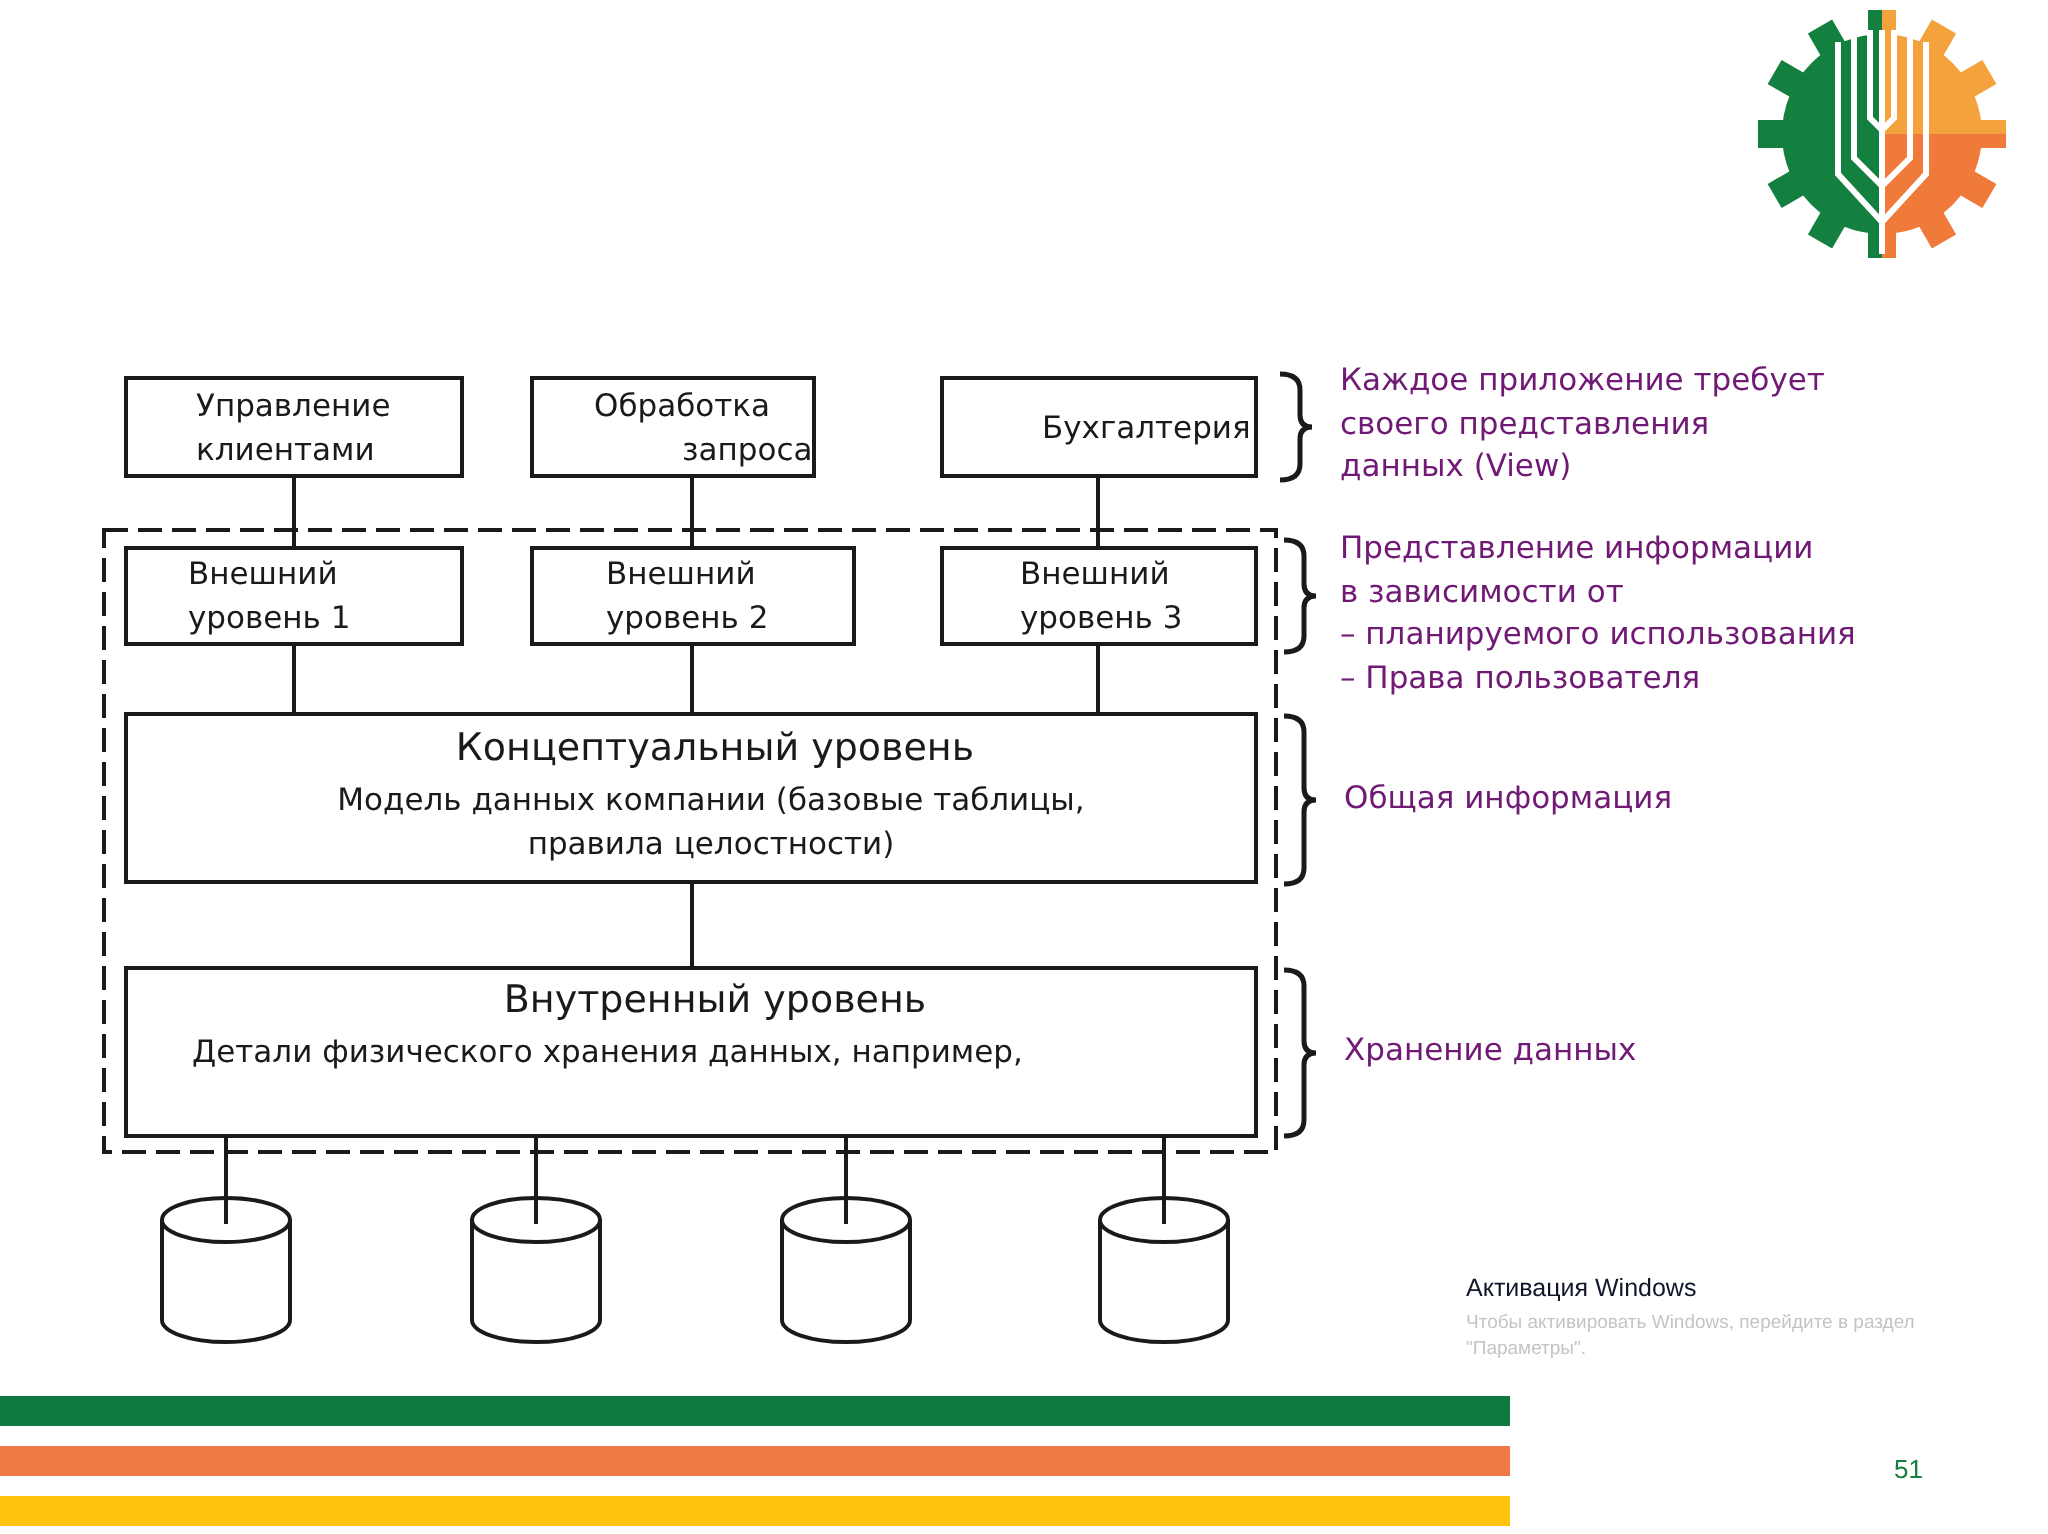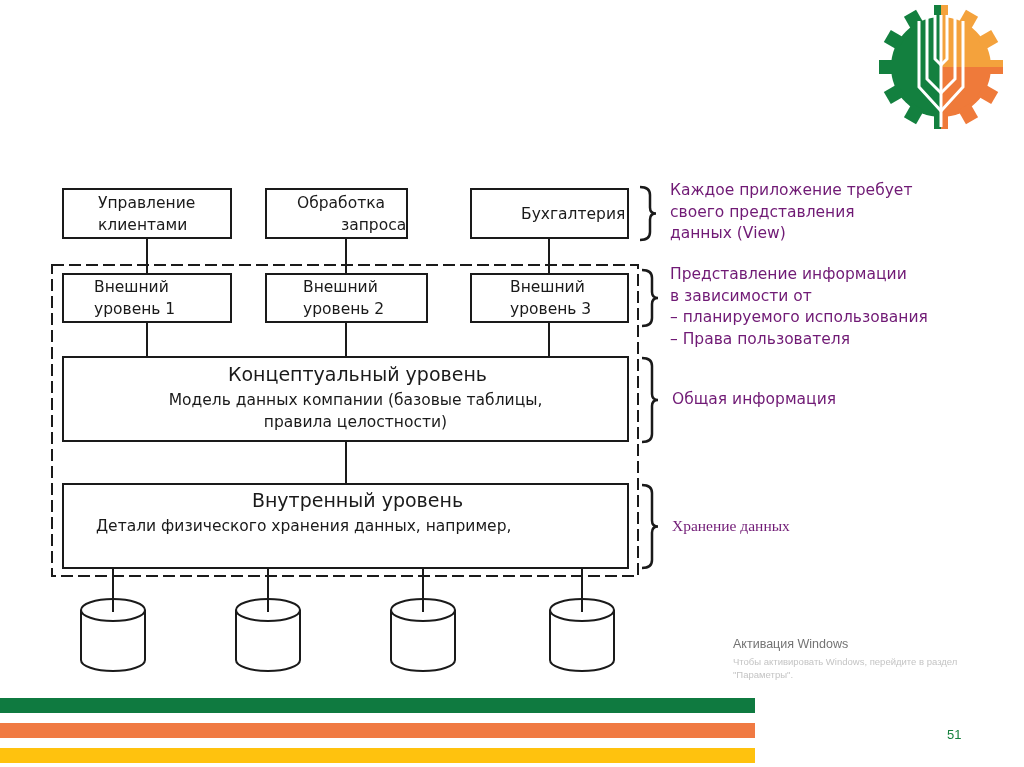--- a/index.html
+++ b/index.html
@@ -3,21 +3,21 @@
 <meta charset="utf-8">
 <style>
   html, body { margin: 0; padding: 0; background: #ffffff; }
   body { width: 1024px; height: 767px; position: relative; overflow: hidden;
          font-family: "DejaVu Sans", "Liberation Sans", sans-serif; color: #1a1a1a; }
   .box { position: absolute; border: 2px solid #1a1a1a; background: #fff; box-sizing: border-box; }
   .box-text { position: absolute; font-size: 15.5px; line-height: 22px; white-space: nowrap; }
   .big-title { font-size: 19px; line-height: 24px; text-align: center; white-space: nowrap; }
   .sub-text { font-size: 15.5px; line-height: 22px; text-align: center; white-space: nowrap; }
   .note { position: absolute; font-size: 15.5px; line-height: 21.5px; white-space: nowrap; color: #701a75; }
-  .watermark-title { position: absolute; left: 733px; top: 637px; font-size: 12.5px; color: #737373; font-family: "Liberation Sans", sans-serif; }
+  .watermark-title { position: absolute; left: 733px; top: 637px; font-size: 12.5px; color: #0f172a; font-family: "Liberation Sans", sans-serif; }
   .watermark-line { position: absolute; left: 733px; font-size: 9.5px; color: #c4c4c4; font-family: "Liberation Sans", sans-serif; white-space: nowrap; }
   .stripe { position: absolute; left: 0; width: 755px; height: 15px; }
   .page-number { position: absolute; left: 947px; top: 727px; font-size: 13px; color: #15803d; font-family: "Liberation Sans", sans-serif; }
   svg { position: absolute; left: 0; top: 0; }
 </style>
 </head>
 <body>
 
 <svg width="1024" height="767" style="pointer-events:none">
   <g transform="translate(941,67)">
@@ -148,21 +148,21 @@
 </div>
 <div class="note" style="left:670px;top:264px;">
   <div>Представление информации</div>
   <div>в зависимости от</div>
   <div>– планируемого использования</div>
   <div>– Права пользователя</div>
 </div>
 <div class="note" style="left:672px;top:389px;">
   <div>Общая информация</div>
 </div>
-<div class="note" style="left:672px;top:515px;font-family:Liberation Serif, serif;">
+<div class="note" style="left:672px;top:515px;">
   <div>Хранение данных</div>
 </div>
 
 <div class="watermark-title">Активация Windows</div>
 <div class="watermark-line" style="top:656px;">Чтобы активировать Windows, перейдите в раздел</div>
 <div class="watermark-line" style="top:669px;">"Параметры".</div>
 
 <div class="stripe" style="top:698px;background:#0f7a40;"></div>
 <div class="stripe" style="top:723px;background:#f07a43;"></div>
 <div class="stripe" style="top:748px;background:#ffc20e;"></div>

